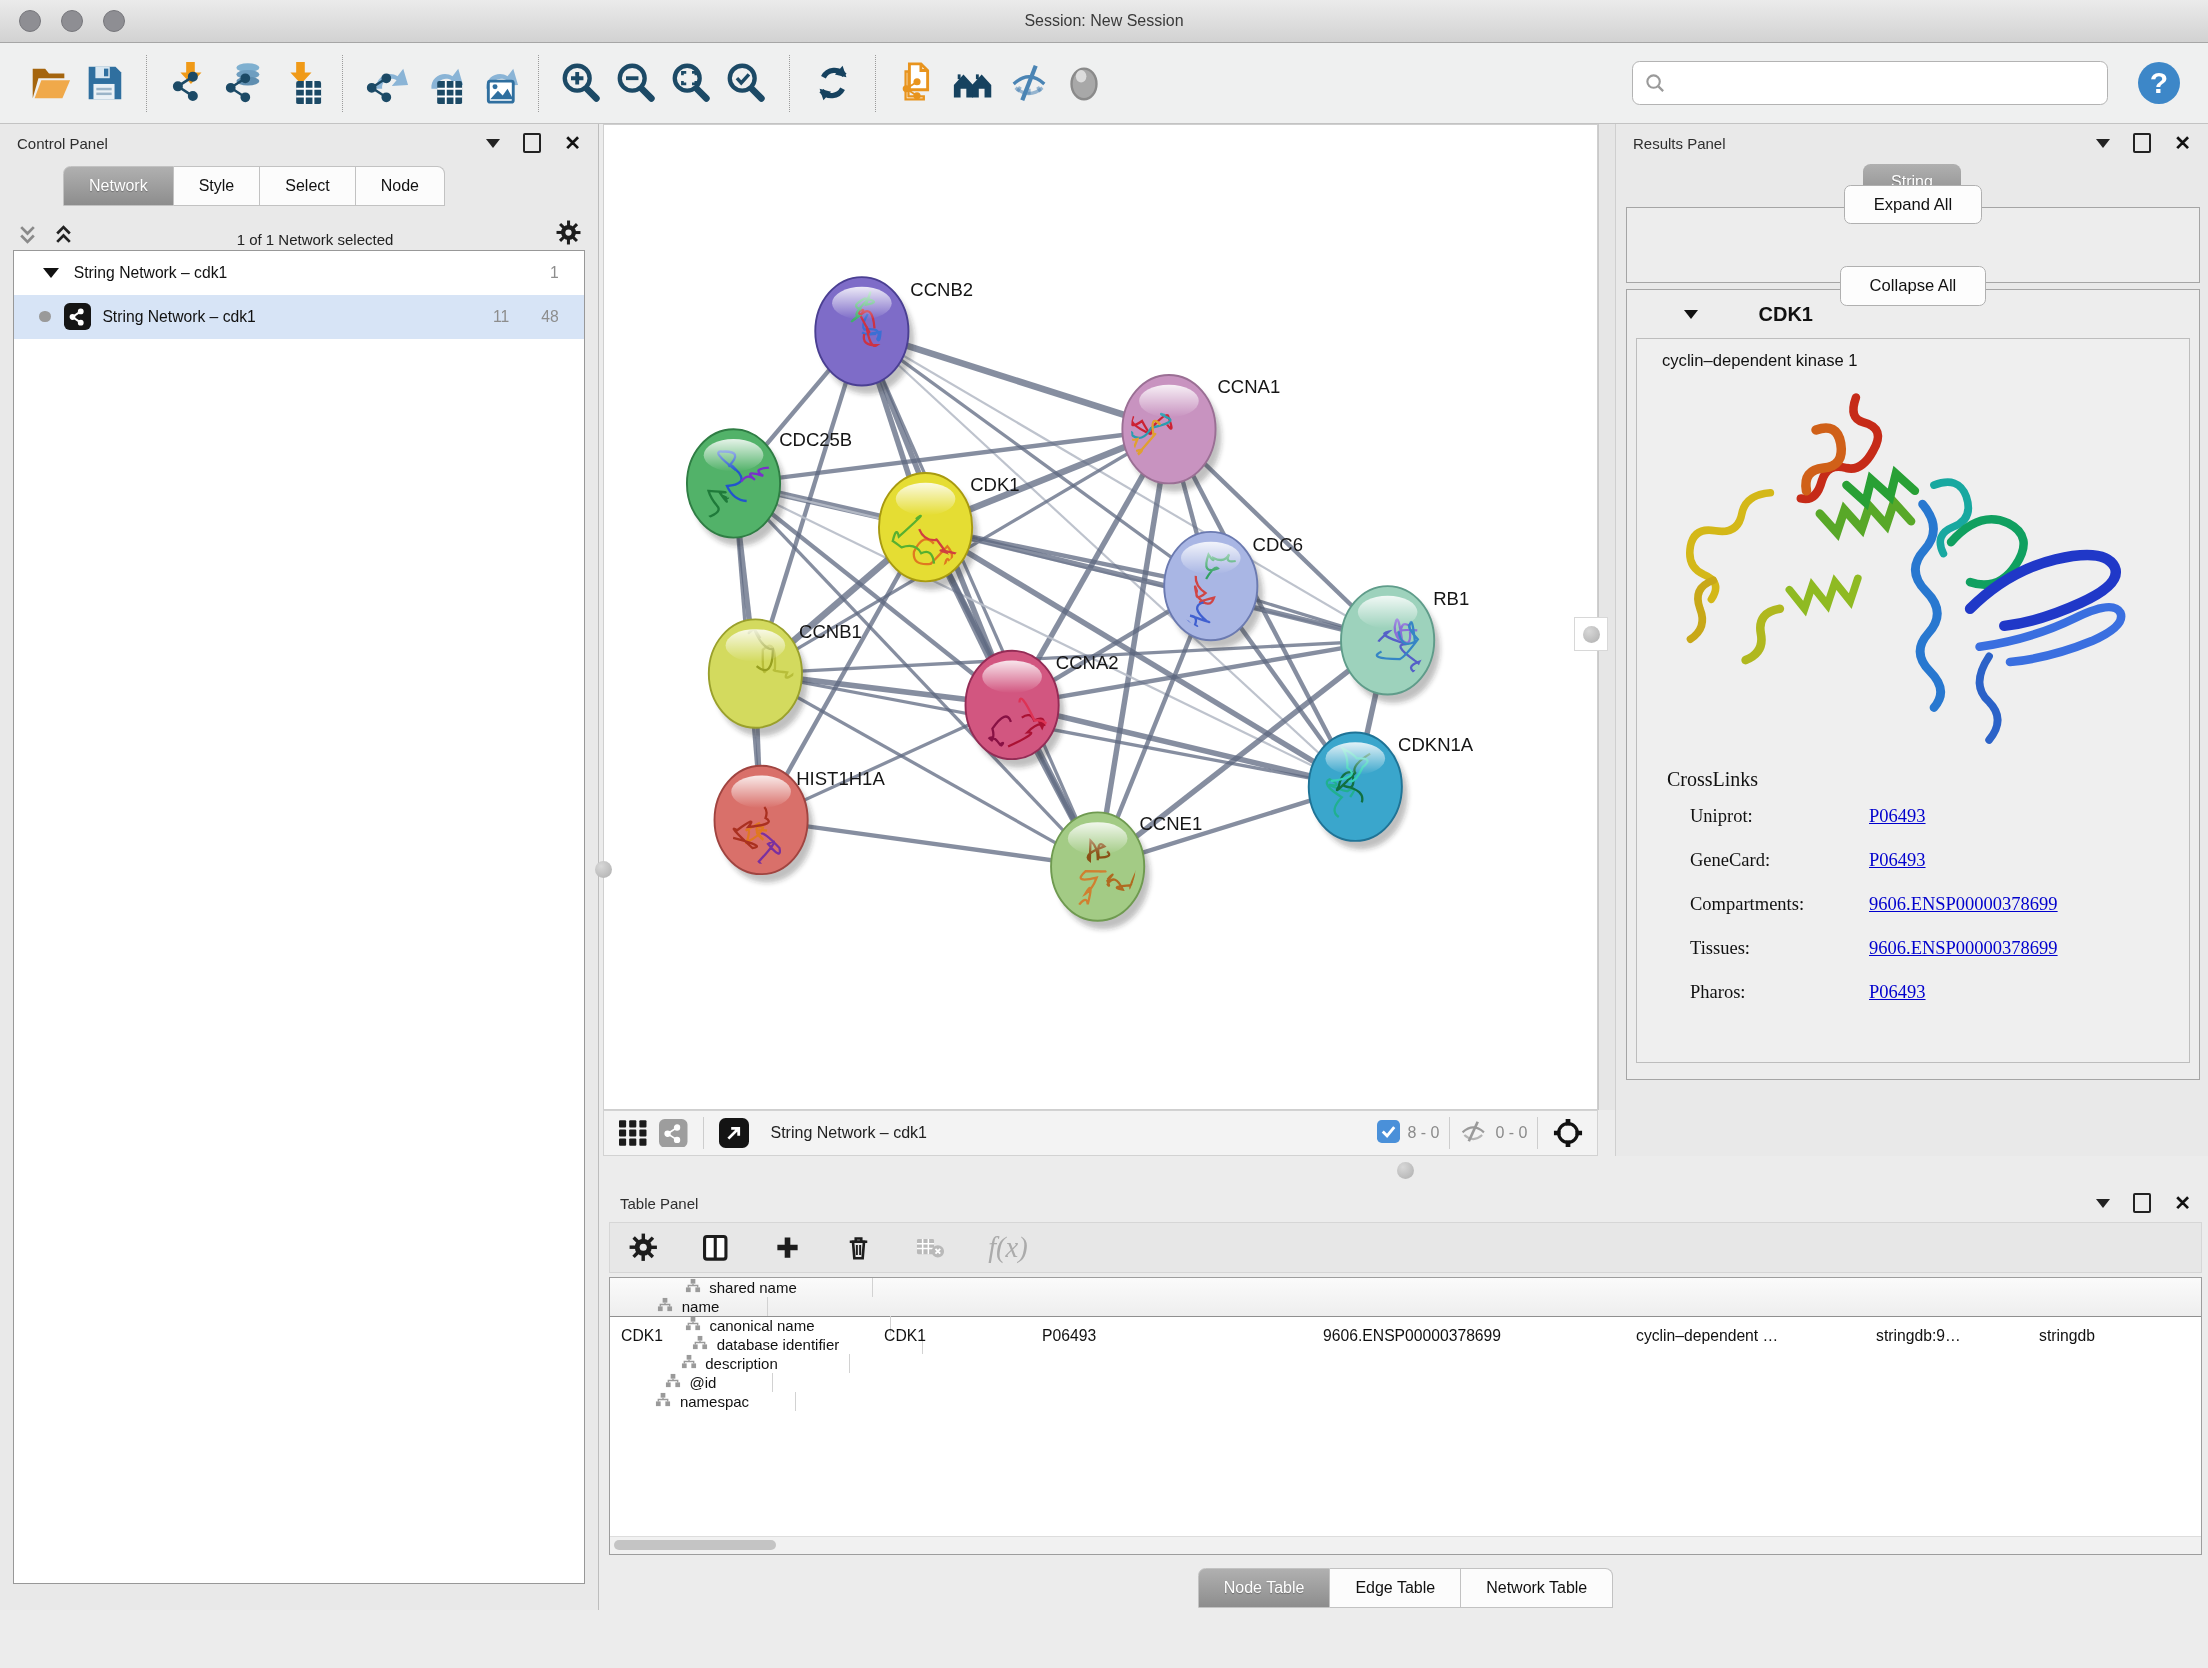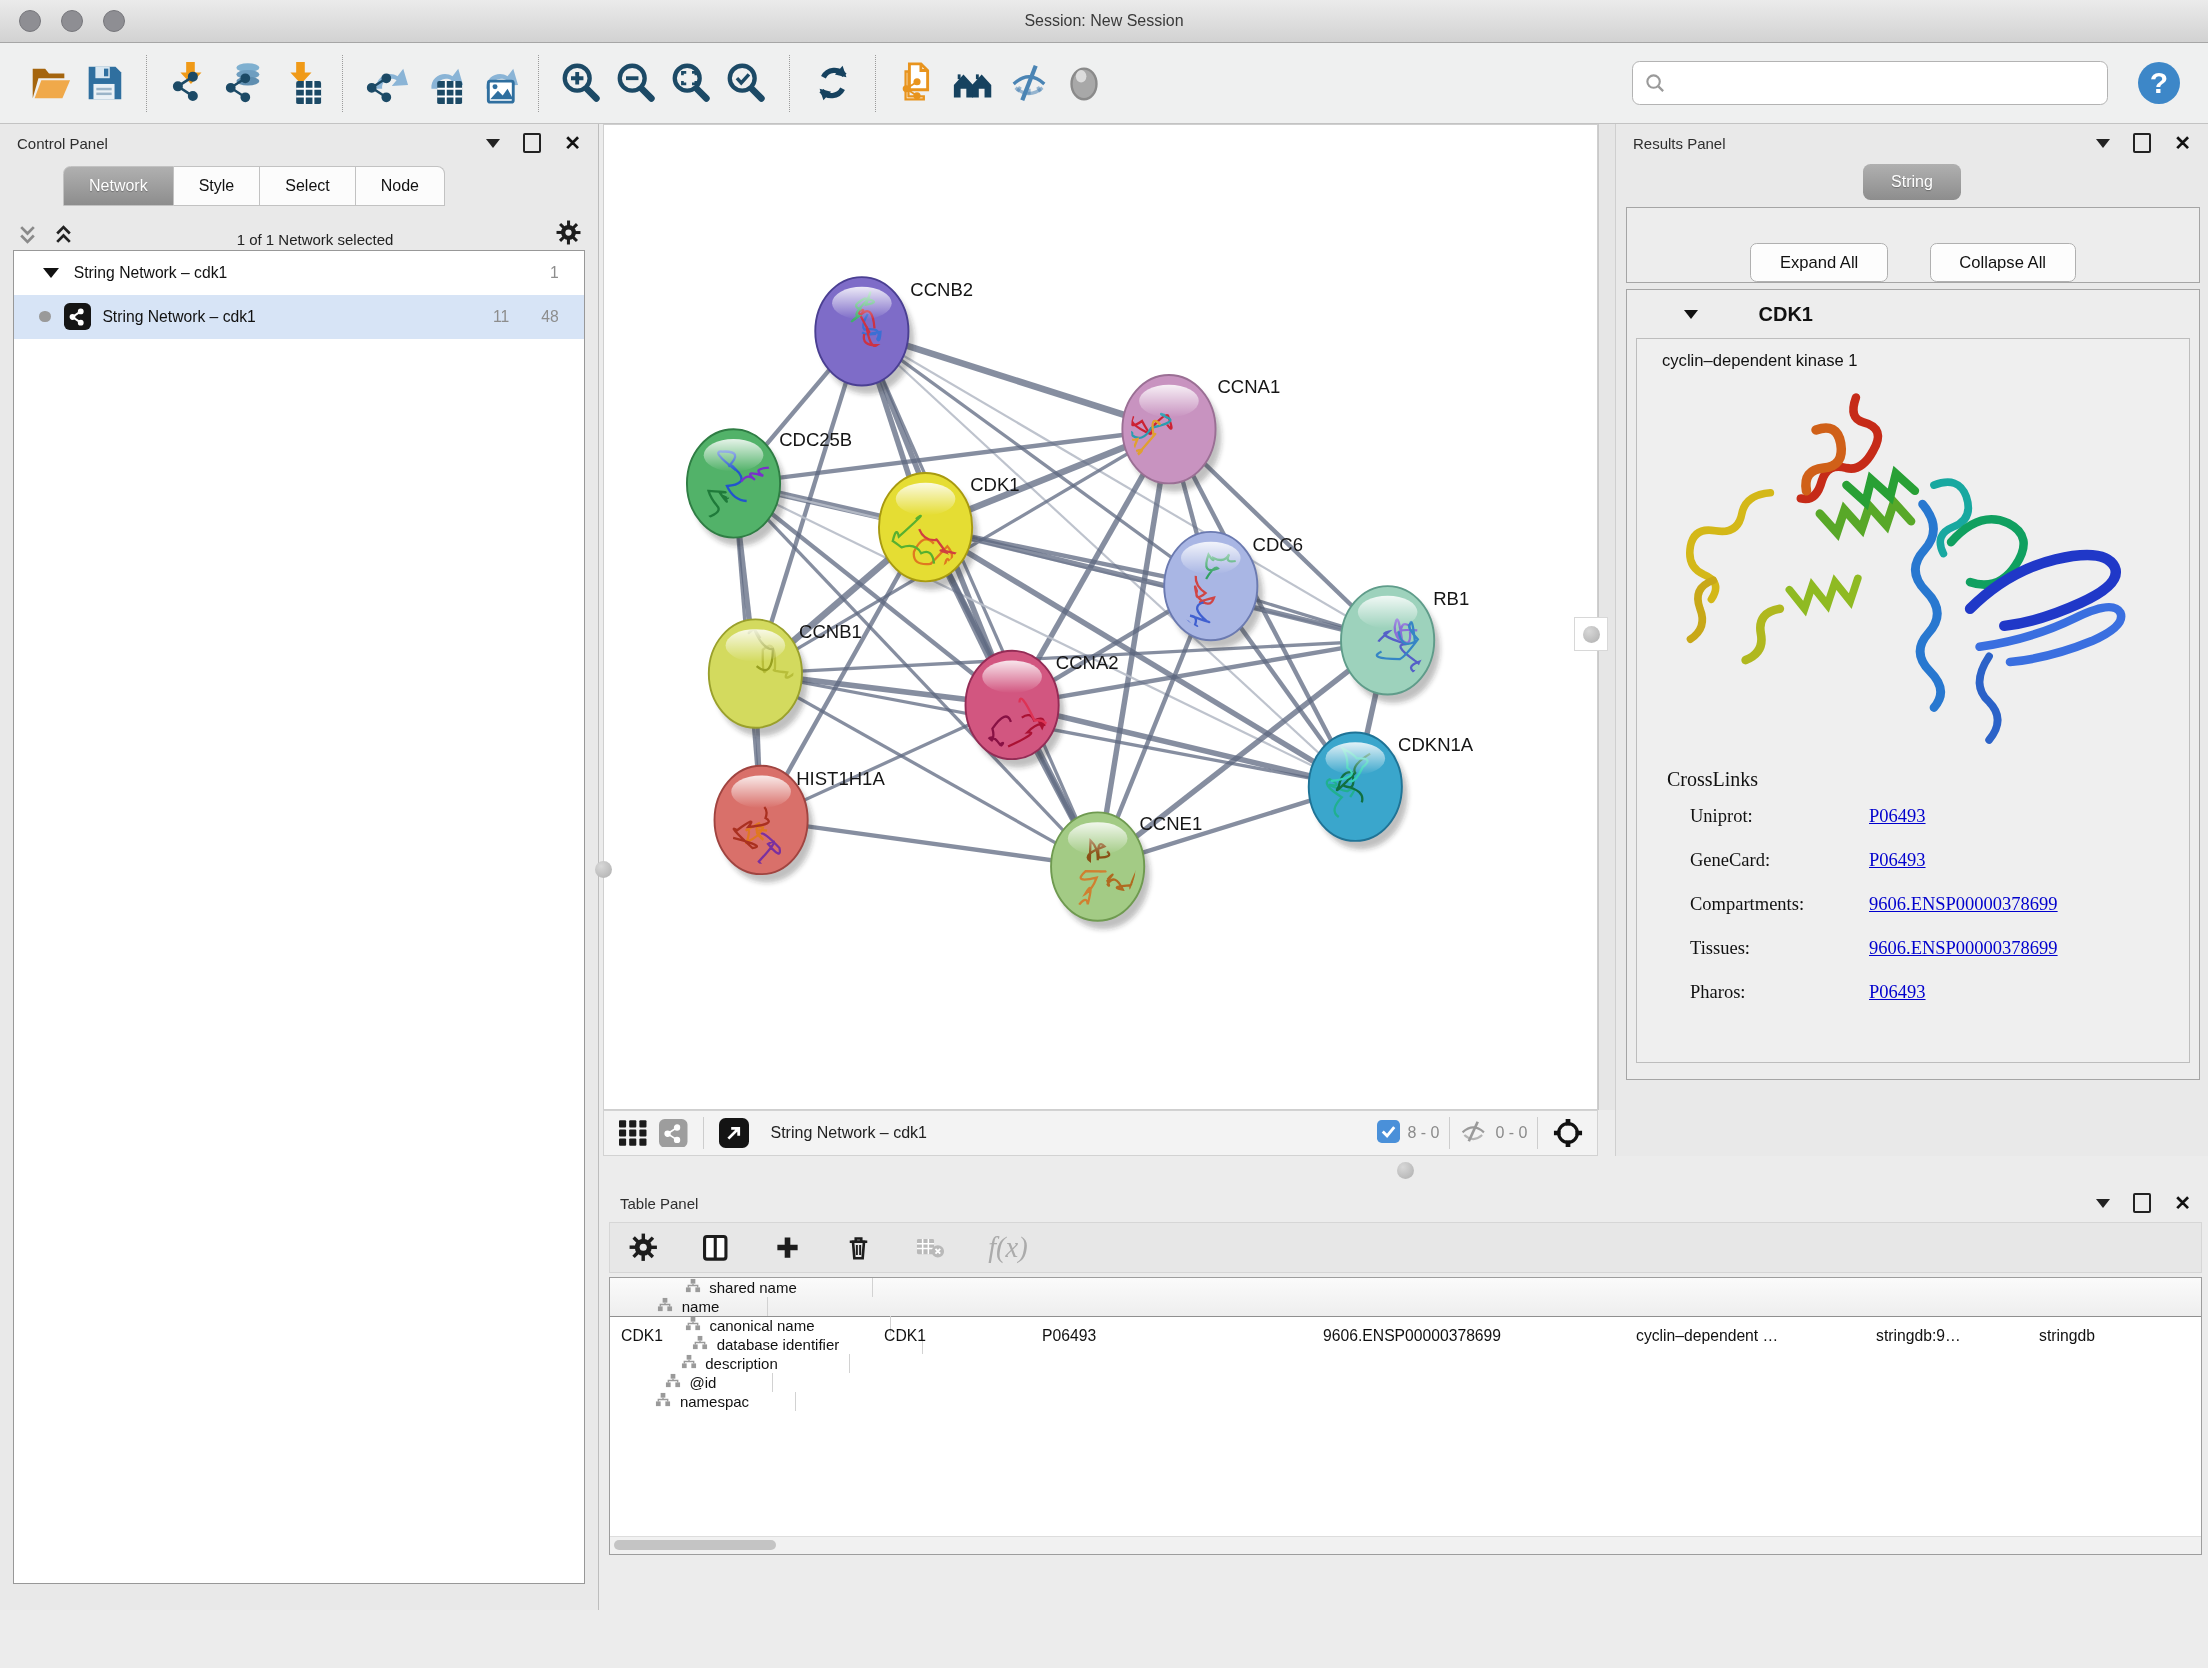--- a/index.html
+++ b/index.html
@@ -67,21 +67,21 @@
   .nsep{border-left:1px solid #cdcdcd;height:32px;margin:0 9.5px;}
   .nettitle{font-size:16px;color:#222;margin-left:17px;}
   .ncount{font-size:16px;color:#8a8a8a;display:flex;align-items:center;gap:7.6px;}
   
   .results-panel{position:absolute;left:1615px;top:124px;width:593px;height:1032px;background:#e9e9e9;
     border-left:1px solid #cfcfcf;box-sizing:border-box;}
   .rp-tabwrap{display:flex;justify-content:center;margin-top:1.9px;}
   .rp-tab{height:36px;padding:0 28.5px;display:flex;align-items:center;border-radius:7.6px;
     background:linear-gradient(#b0b0b0,#8d8d8d);color:#fff;font-size:16px;text-shadow:0 1px 1px rgba(0,0,0,.3);}
   .rp-box1{margin:7.6px 7.6px 0 9.5px;border:1.4px solid #a5a5a5;background:#ededed;height:74px;
-    display:flex;align-items:flex-end;justify-content:center;gap:42px;}
+    display:flex;align-items:center;justify-content:center;gap:42px;flex-direction:column;}
   .rp-btn{background:#fdfdfd;border:1.4px solid #b0b0b0;border-radius:6.7px;font-size:16.6px;color:#111;
     padding:8.6px 28.5px;font-family:"Liberation Sans",sans-serif;}
   .rp-box2{margin:5.7px 7.6px 0 9.5px;border:1.4px solid #a5a5a5;background:#ededed;height:791px;box-sizing:border-box;}
   .rp-prothead{height:48px;display:flex;align-items:center;padding-left:57px;gap:61px;}
   .rp-protname{font-size:20px;font-weight:bold;color:#111;}
   .rp-inner{margin:0 9.5px;background:#efefef;border:1px solid #bdbdbd;height:725px;box-sizing:border-box;overflow:hidden;}
   .rp-desc{font-size:16.6px;color:#111;padding:11.4px 0 0 25px;}
   .xl{padding-left:30px;font-family:"Liberation Serif",serif;}
   .xl-head{font-size:20px;font-weight:normal;color:#111;margin:9.5px 0 3.8px 0;}
   .xlrow{display:flex;font-size:18.5px;height:44px;align-items:center;}
@@ -857,16 +857,21 @@
             <div class="td" style="width: 313px;">9606.ENSP00000378699</div>
             <div class="td" style="width: 240px;">cyclin–dependent …</div>
             <div class="td" style="width: 163px;">stringdb:9…</div>
             <div class="td" style="width: 186px;">stringdb</div>
           </div>
         </div>
       <div class="hscroll">
           <span class="hthumb"></span>
         </div>
     </div>
+    <div class="tabs tp-tabs" id="tp-tabs">
+        <div class="tab active">Node Table</div>
+        <div class="tab">Edge Table</div>
+        <div class="tab">Network Table</div>
+      </div>
   </div>
 
 </div>
 
 
 </body></html>

